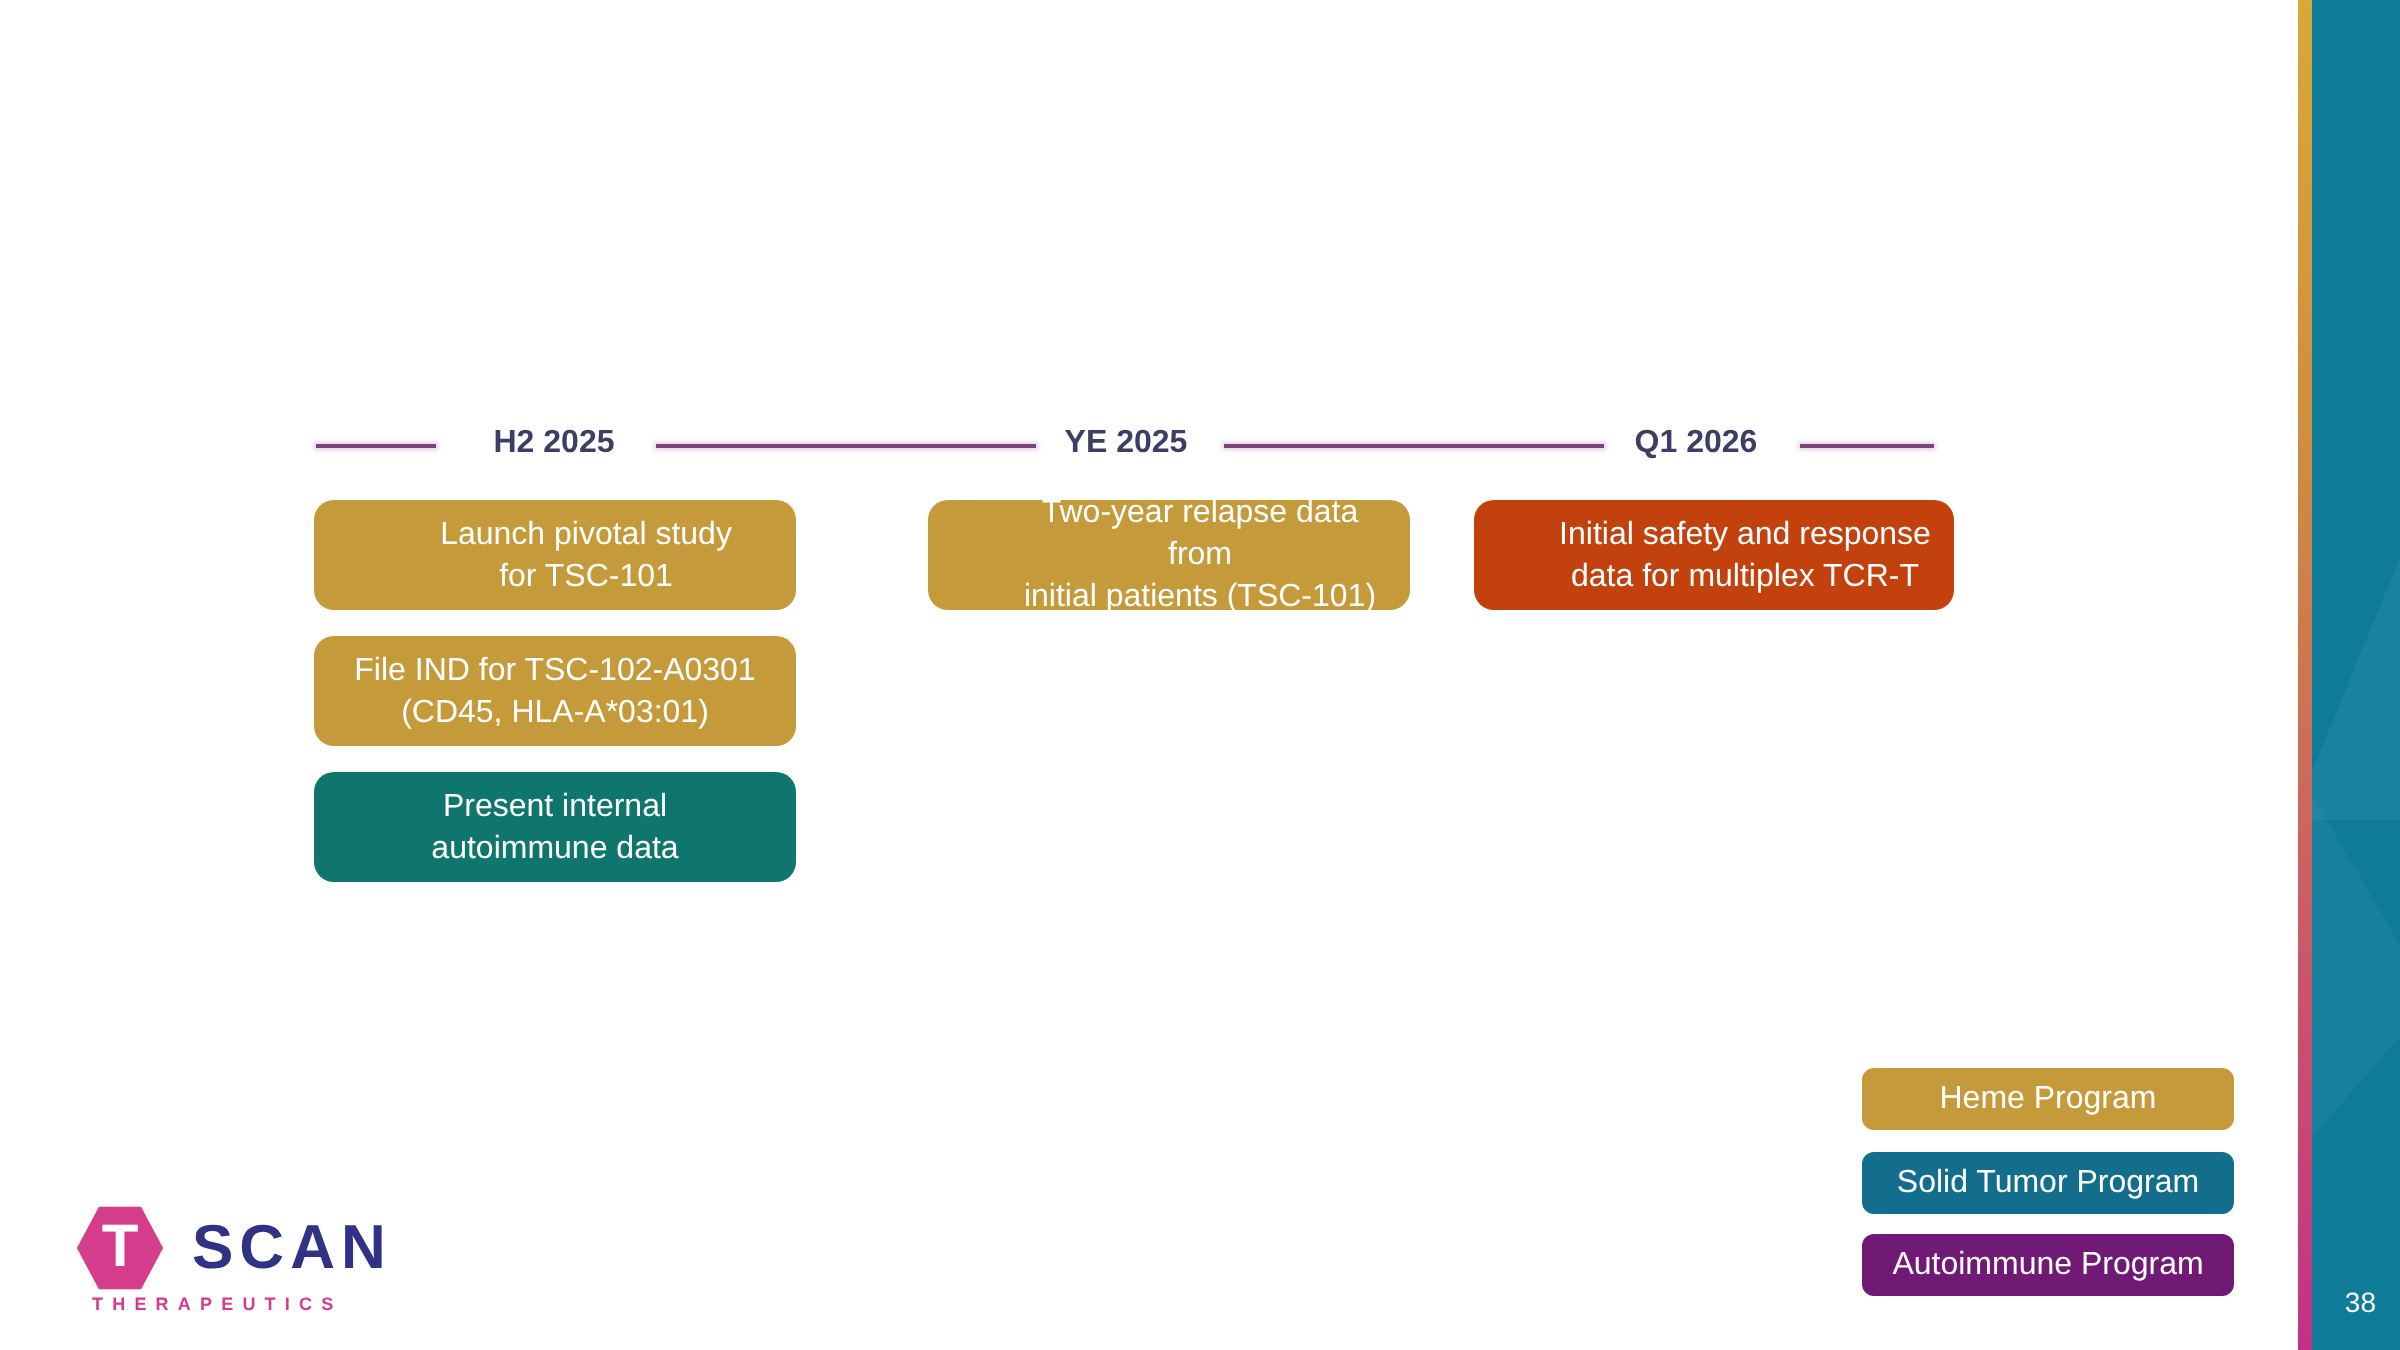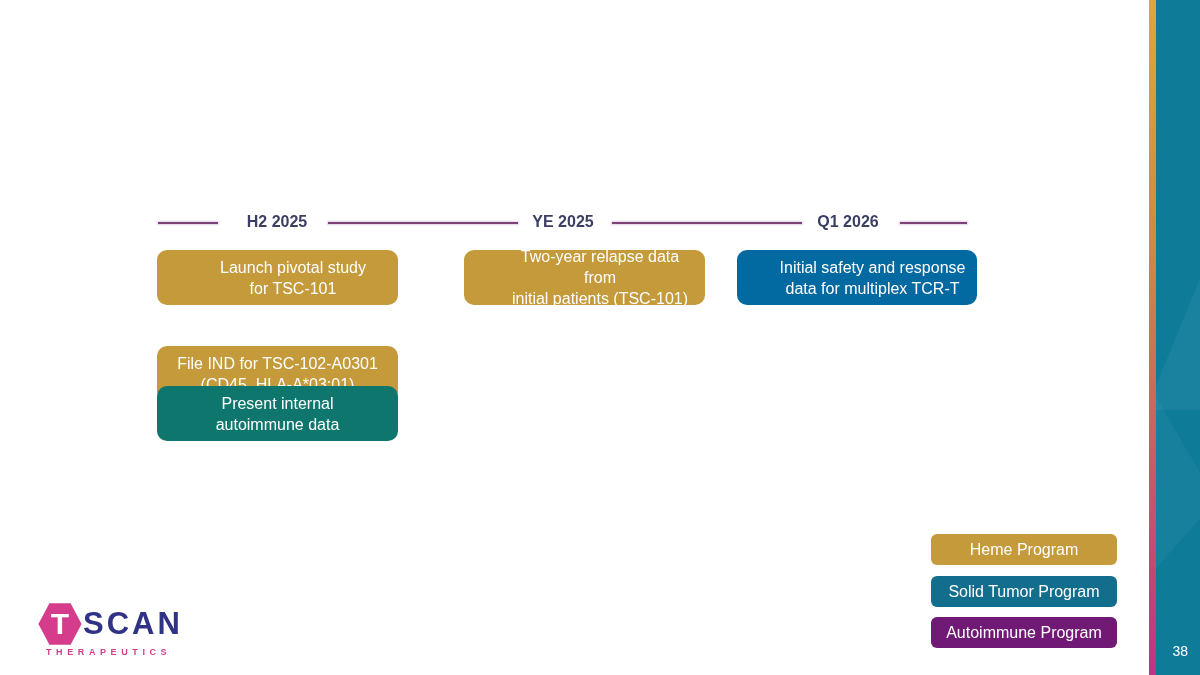--- a/index.html
+++ b/index.html
@@ -160,21 +160,21 @@
     color: #ffffff;
     font-size: 30px;
     font-weight: bold;
     flex: 0 0 auto;
   }
   .logo-scan {
     font-size: 31px;
     font-weight: bold;
     letter-spacing: 3px;
     color: #2F3285;
-    margin-left: 1px;
+    margin-left: 14px;
   }
   .logo-sub {
     margin-top: 1px;
     font-size: 9px;
     font-weight: bold;
     letter-spacing: 4.6px;
     color: #D63C8C;
     padding-left: 8px;
   }
 </style>
@@ -188,29 +188,29 @@
   <div class="timeline-seg seg2"></div>
   <div class="timeline-seg seg3"></div>
   <div class="timeline-seg seg4"></div>
 
   <div class="milestone-label ml1">H2 2025</div>
   <div class="milestone-label ml2">YE 2025</div>
   <div class="milestone-label ml3">Q1 2026</div>
 
   <div class="mbox c1 r1" style="background: rgb(196, 154, 59);">Launch pivotal study
 for TSC-101</div>
-  <div class="mbox c1 r2" style="background: rgb(196, 154, 59); margin-top: 28px;">File IND for TSC-102-A0301
+  <div class="mbox c1 r2" style="background: rgb(196, 154, 59);">File IND for TSC-102-A0301
 (CD45, HLA-A*03:01)</div>
   <div class="mbox c1 r3" style="background: #0f766e;">Present internal
 autoimmune data</div>
 
   <div class="mbox c2 r1" style="background: rgb(196, 154, 59);">Two-year relapse data from
 initial patients (TSC-101)</div>
 
-  <div class="mbox c3 r1" style="background: #0369a1;">Initial safety and response
+  <div class="mbox c3 r1" style="background: #c2410c;">Initial safety and response
 data for multiplex TCR-T</div>
 
   <div class="legend-item lg1" style="background: rgb(196, 154, 59);">Heme Program</div>
   <div class="legend-item lg2" style="background: rgb(19, 110, 142);">Solid Tumor Program</div>
   <div class="legend-item lg3" style="background: #701a75;">Autoimmune Program</div>
 
   <div class="logo">
     <div class="logo-row">
       <div class="hexagon">
         <span>T</span>

